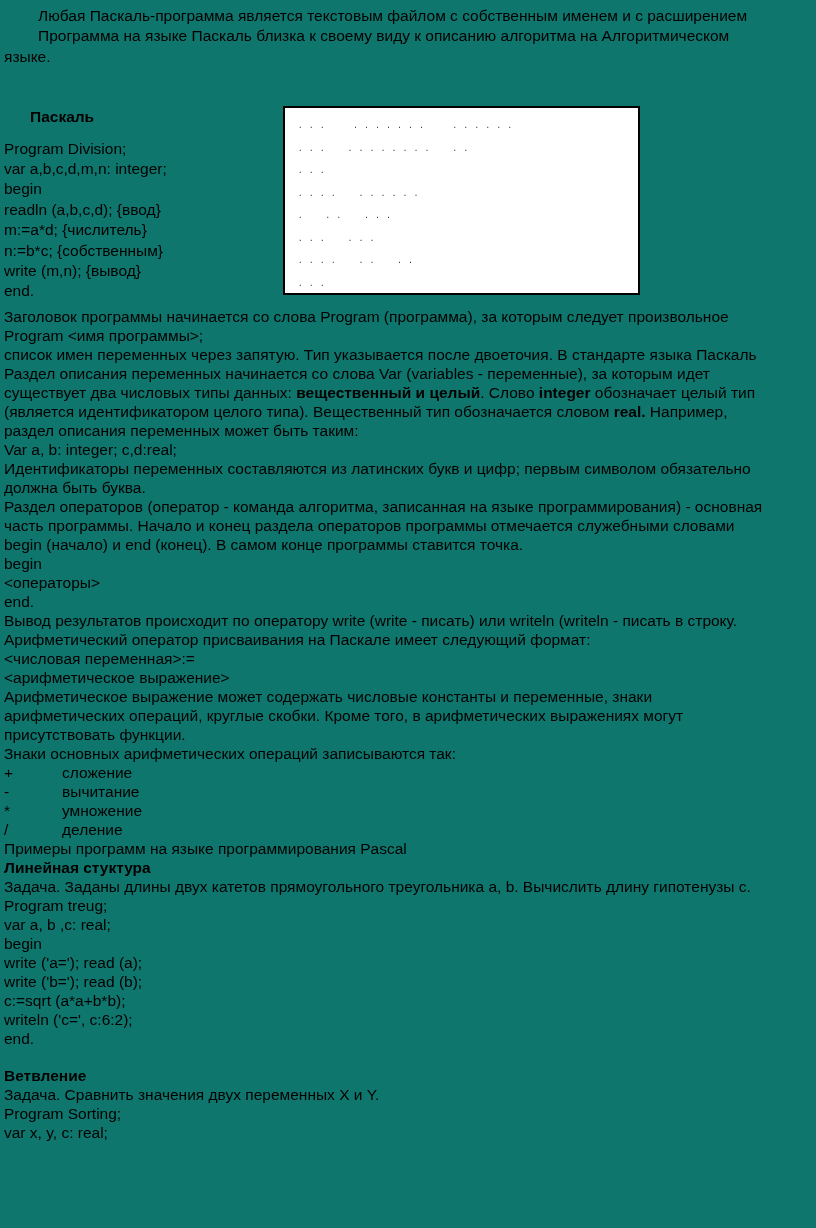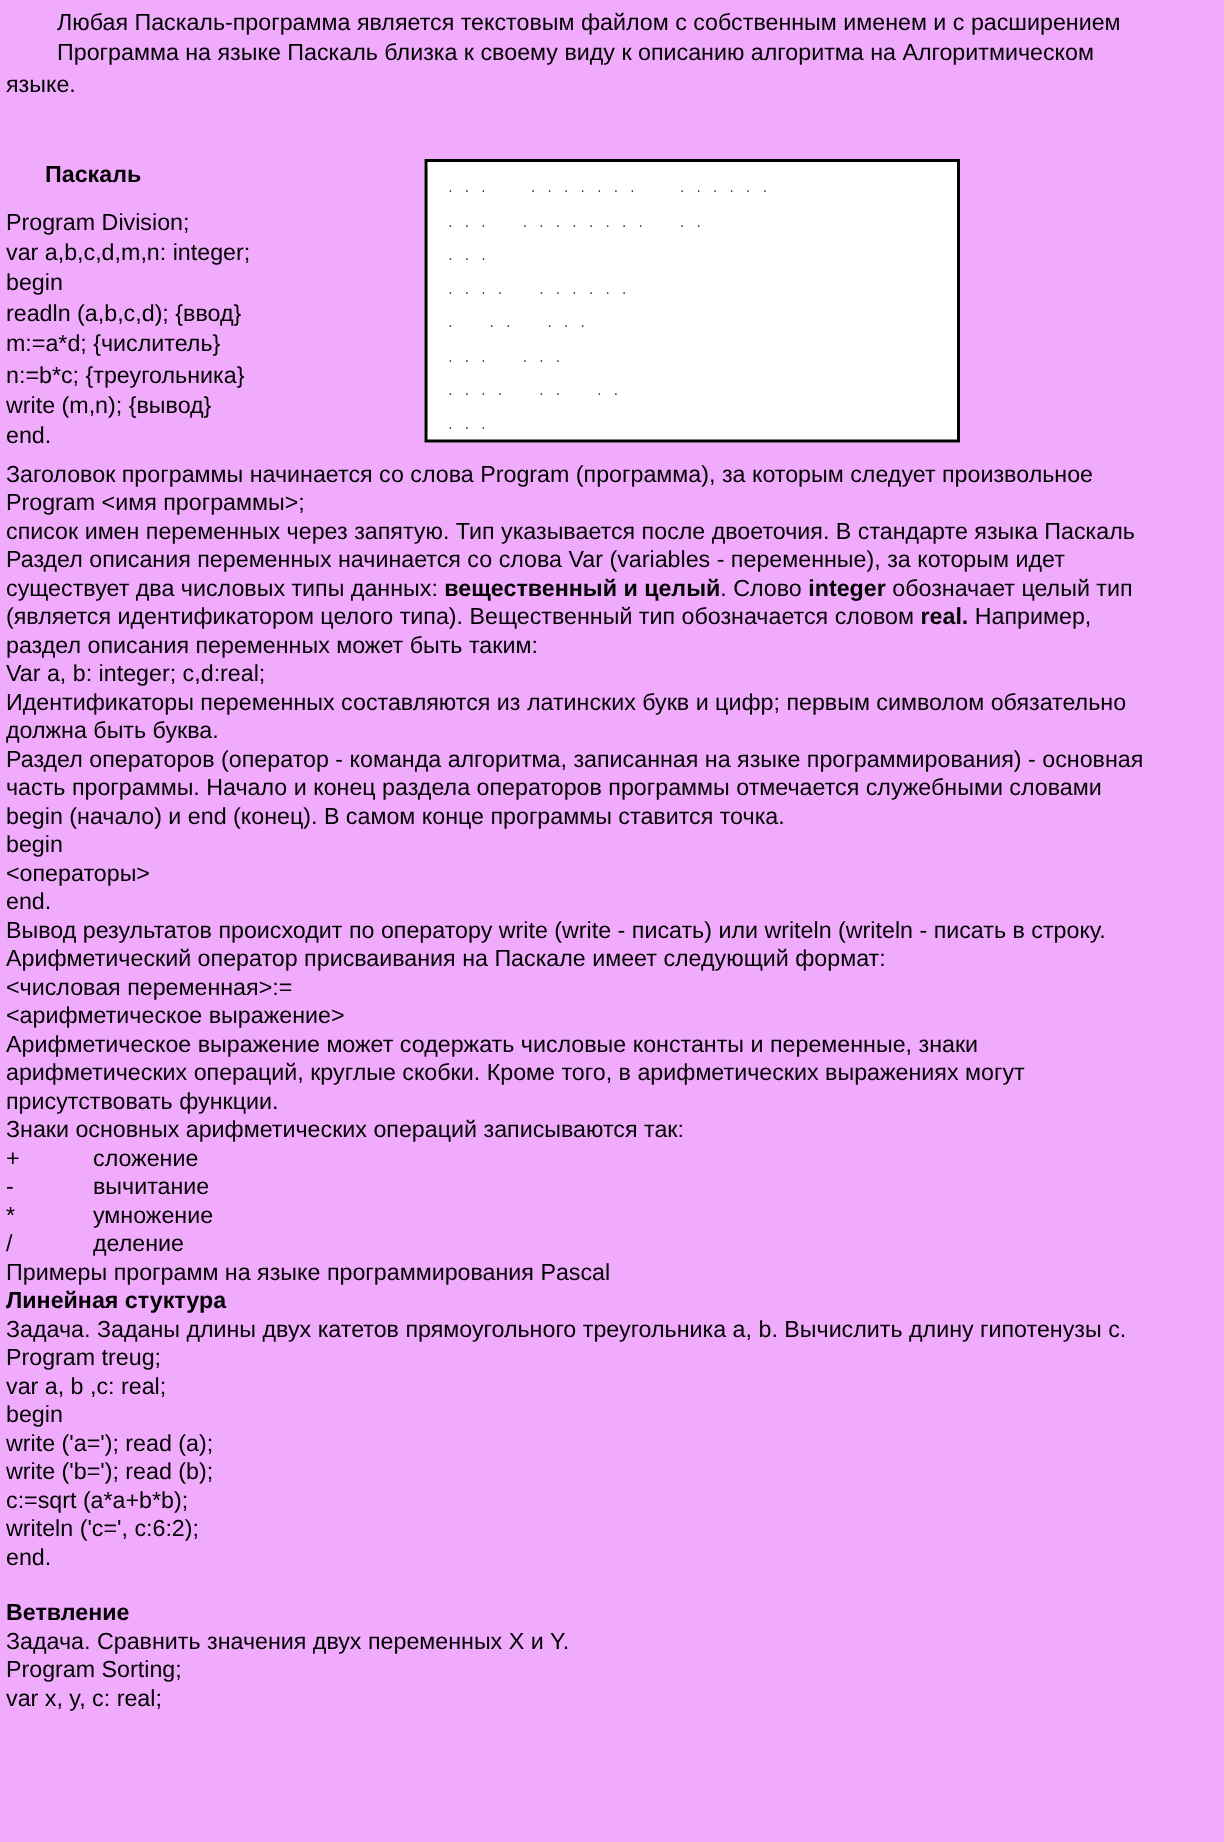--- a/index.html
+++ b/index.html
@@ -1,19 +1,19 @@
 <!DOCTYPE html>
 <html><head>
 <meta charset="utf-8">
 <style>
   html,body{margin:0;padding:0;background:#fff;}
   .page{
     position:relative;
     width:816px;height:1228px;
-    background:#f0abfc;
+    background:#0f766e;
     color:#000;
     font-family:"Liberation Sans",sans-serif;
     font-size:15.5px;
     padding:6px 0 0 4px;
     box-sizing:border-box;
     overflow:hidden;
   }
   .ln{line-height:20.4px;white-space:pre;}
   .body .ln{line-height:19px;}
   .indent{padding-left:34px;}
@@ -61,21 +61,21 @@
     <span class="hdr-left">Паскаль</span>
     <span class="hdr-right">Алгоритмический язык</span>
   </div>
 
   <div class="code">
     <div class="ln">Program Division;</div>
     <div class="ln">var a,b,c,d,m,n: integer;</div>
     <div class="ln">begin</div>
     <div class="ln">readln (a,b,c,d); {ввод}</div>
     <div class="ln">m:=a*d; {числитель}</div>
-    <div class="ln">n:=b*c; {треугольника}</div>
+    <div class="ln">n:=b*c; {собственным}</div>
     <div class="ln">write (m,n); {вывод}</div>
     <div class="ln">end.</div>
   </div>
 
   <div class="algbox">
     <div class="dots">· · ·     · · · · · · ·     · · · · · ·</div>
     <div class="dots">· · ·    · · · · · · · ·    · ·</div>
     <div class="dots">· · ·</div>
     <div class="dots">· · · ·    · · · · · ·</div>
     <div class="dots">·    · ·    · · ·</div>

